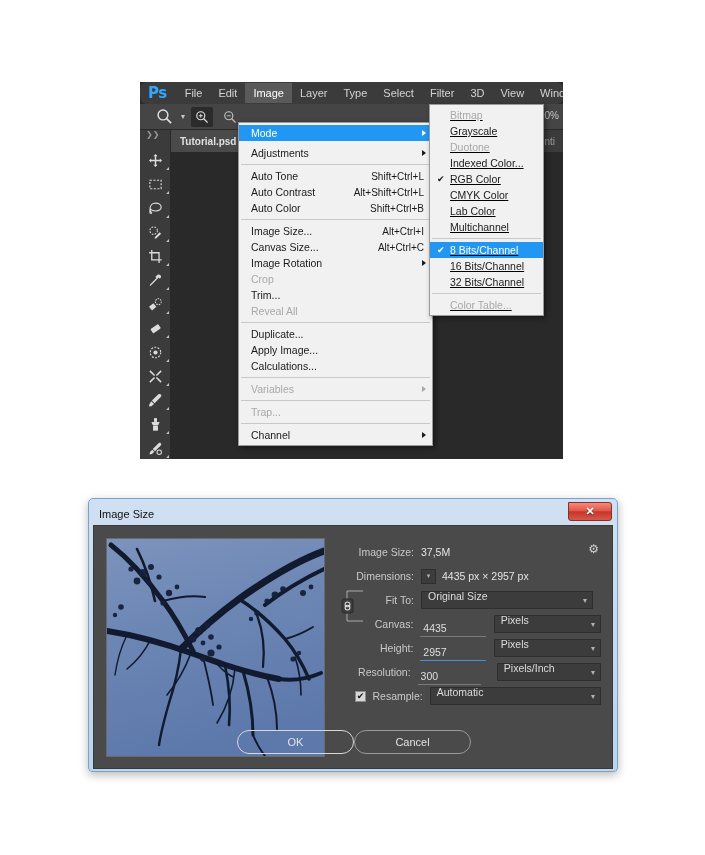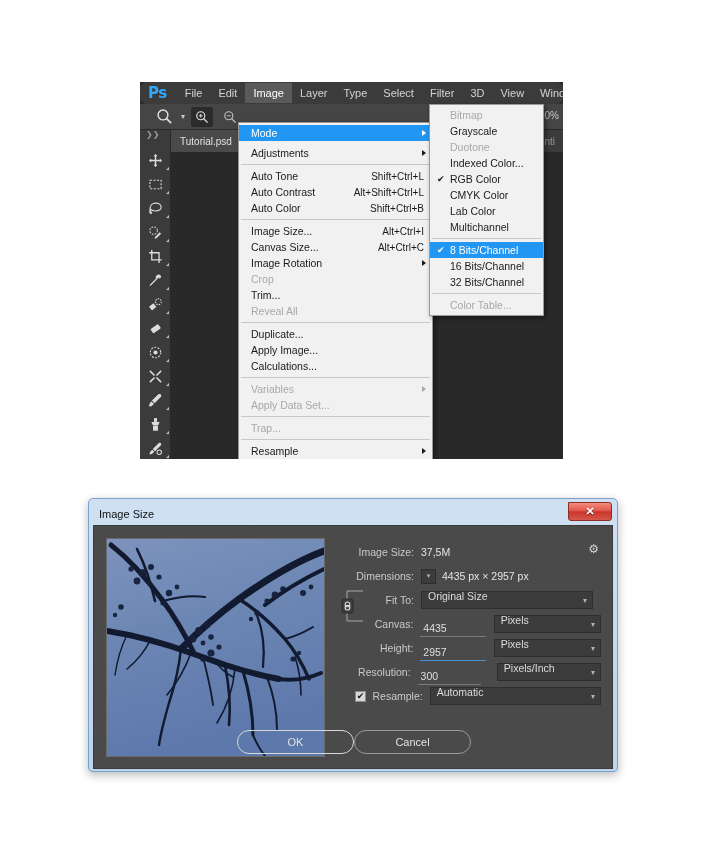--- a/index.html
+++ b/index.html
@@ -64,21 +64,21 @@
   
   #ps-tabbar {
     position: absolute; left: 0; top: 48px;
     width: 423px; height: 22px;
     background: #3b3b3b;
   }
   #ps-tab {
     position: absolute; left: 31px; top: 0;
     height: 22px; padding: 0 9px;
     background: #4a4a4a;
-    color: #e0e0e0; font-size: 10px; font-weight: normal;
+    color: #e0e0e0; font-size: 10px; font-weight: bold;
     display: flex; align-items: center;
   }
   #ps-tab2 {
     position: absolute; right: 2px; top: 0;
     height: 22px; padding: 0 6px;
     color: #9a9a9a; font-size: 10px;
     display: flex; align-items: center;
   }
   #tabbar-grip {
     position: absolute; left: 4px; top: 4px;
@@ -155,20 +155,21 @@
 
   
   #mode-submenu {
     position: absolute; left: 289px; top: 22px;
     width: 115px;
     background: #f1f1f1;
     border: 1px solid #9a9a9a;
     box-shadow: 2px 2px 5px rgba(0,0,0,0.45);
     padding: 2px 0;
     z-index: 50;
+    text-decoration: underline;
   }
   .smi {
     height: 16px; display: flex; align-items: center;
     padding-left: 20px; padding-right: 6px;
     color: #1a1a1a; font-size: 10.5px;
     position: relative;
   }
   .smi.hl { background: #2196f3; color: #ffffff; }
   .smi.disabled { color: #a8a8a8; }
   .smi .check {
@@ -522,30 +523,27 @@
         <span>Apply Image...</span>
       </div>
       <div class="mi">
         <span>Calculations...</span>
       </div>
       <div class="mi-sep"></div>
       <div class="mi disabled">
         <span>Variables</span>
         <span class="arrow"></span>
       </div>
-      <div class="mi disabled">
-        <span>Apply Data Set...</span>
-      </div>
       <div class="mi-sep"></div>
       <div class="mi disabled">
         <span>Trap...</span>
       </div>
       <div class="mi-sep"></div>
       <div class="mi">
-        <span>Resample</span>
+        <span>Channel</span>
         <span class="arrow"></span>
       </div>
     </div>
 
   <div id="mode-submenu">
       <div class="smi disabled">
         <span>Bitmap</span>
       </div>
       <div class="smi">
         <span>Grayscale</span>

